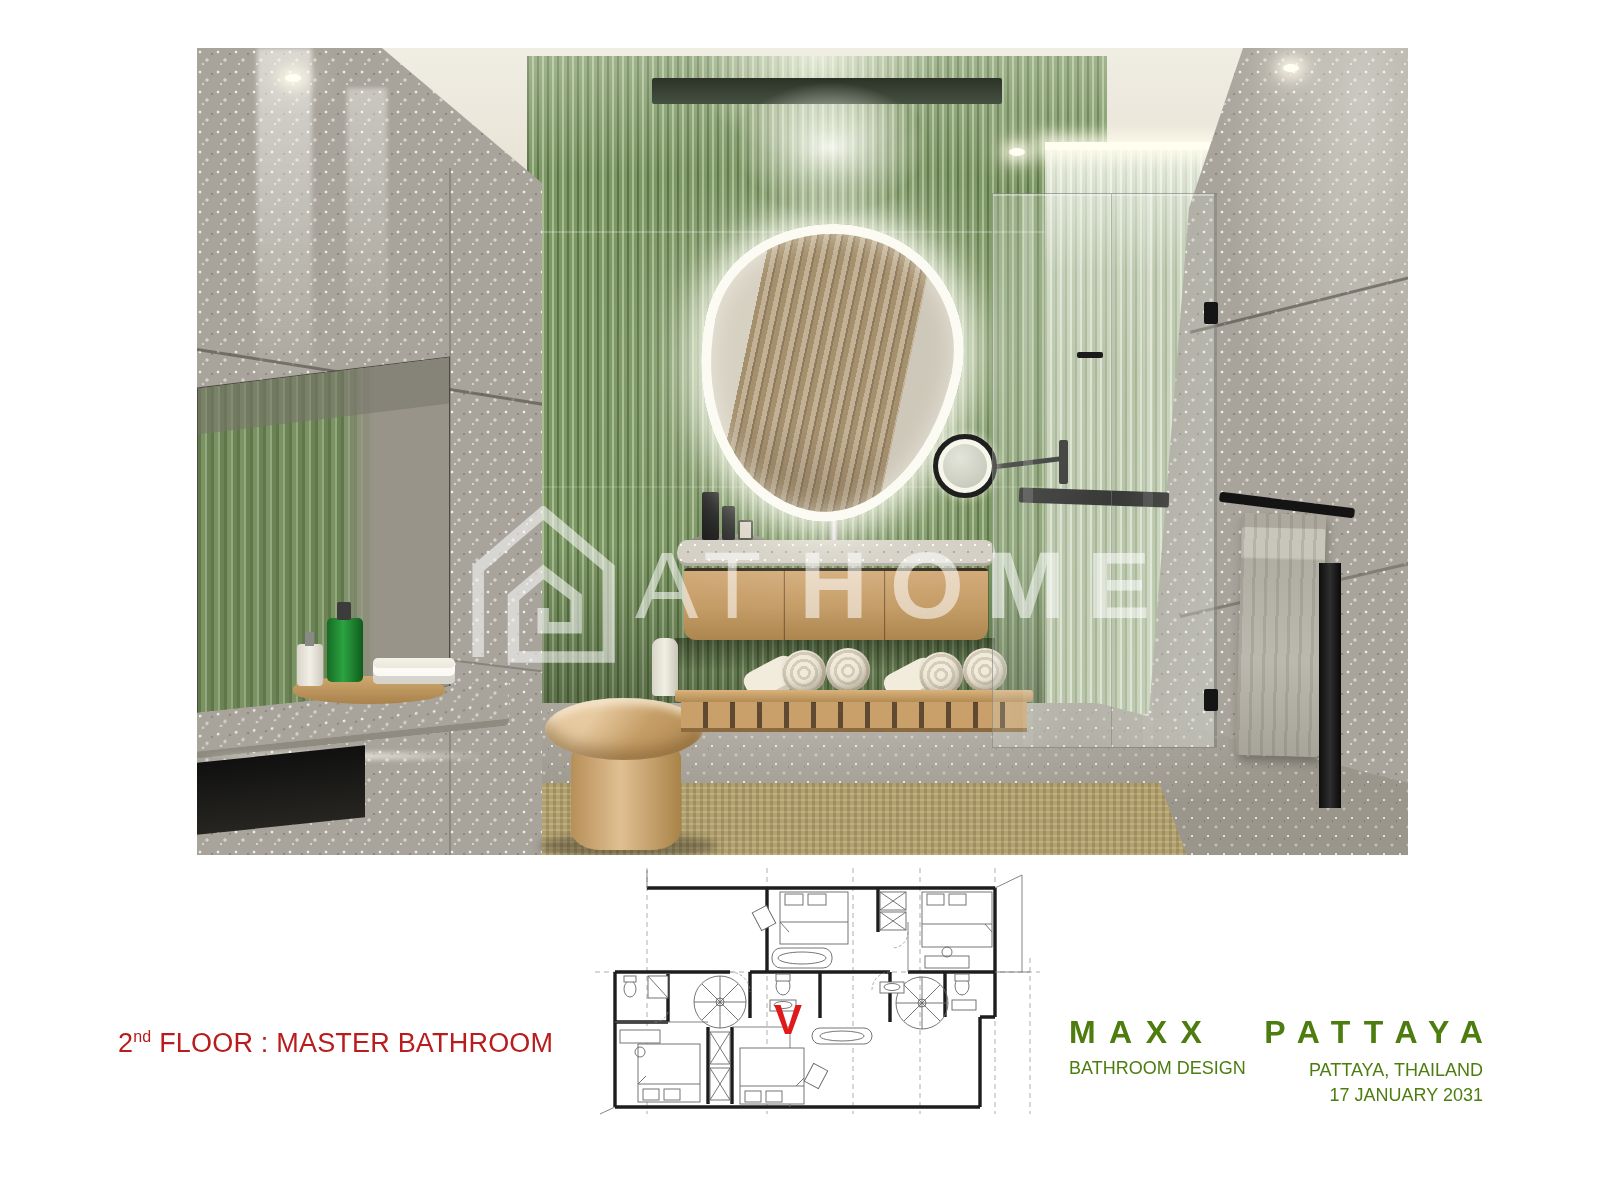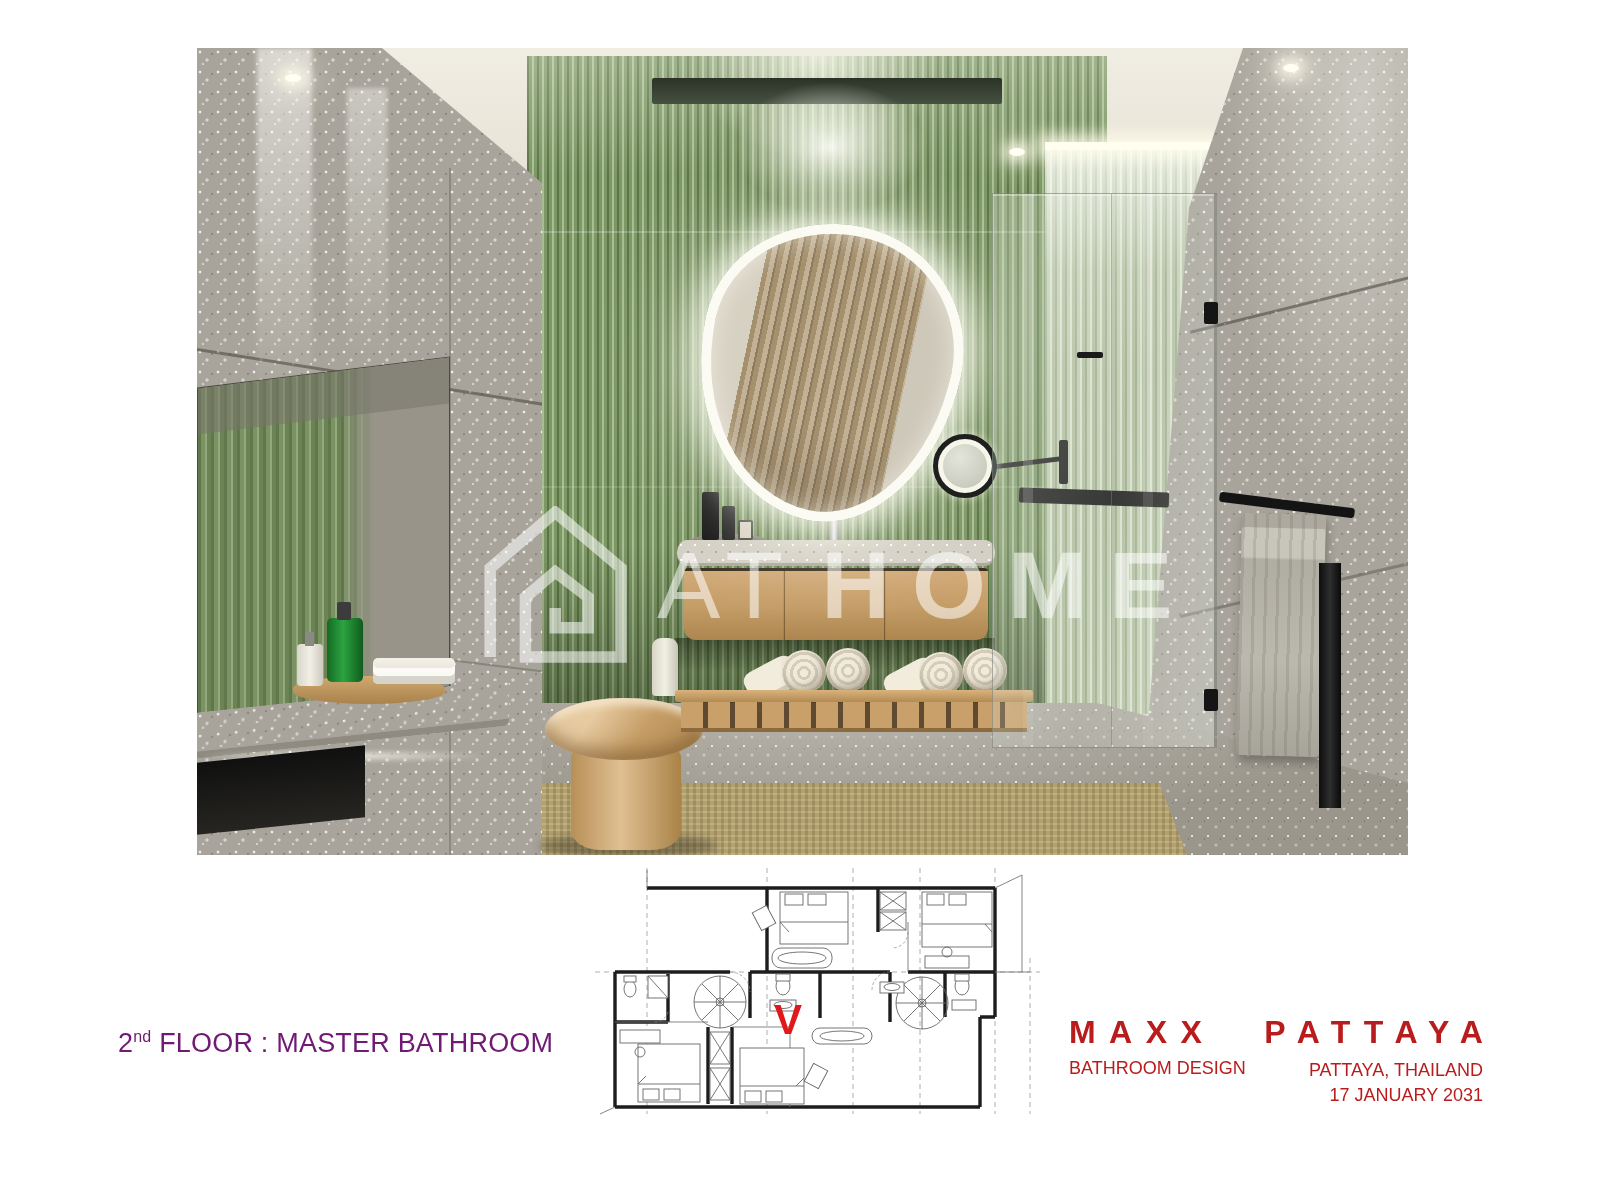--- a/index.html
+++ b/index.html
@@ -182,33 +182,33 @@
   .towel-bar { left:1022px; top:452px; width:136px; height:10px; background:#141414; transform:rotate(7deg); border-radius:3px; }
   .hang-towel { left:1042px; top:466px; width:84px; height:242px; border-radius:3px 3px 5px 5px; transform:rotate(1.5deg);
     background:
       repeating-linear-gradient(90deg, rgba(70,66,58,.14) 0 3px, transparent 3px 12px),
       linear-gradient(180deg,#c8c5ba 0 18%, #b0ada2 19%, #bbb8ad 60%, #a7a499);
     box-shadow:inset 0 14px 0 rgba(90,86,78,.25), 2px 6px 10px rgba(40,38,32,.35); }
   .vert-rail { left:1122px; top:515px; width:22px; height:245px;
     background:linear-gradient(90deg,#0e0e0e,#2e2e2e 50%,#0a0a0a); }
 
   
-  .watermark { left:284px; top:462px; height:150px; display:flex; align-items:center; gap:26px;
+  .watermark { left:272px; top:462px; height:150px; display:flex; align-items:center; gap:16px;
     color:rgba(255,255,255,.55); }
   .wm-text { font-size:95px; line-height:1; white-space:nowrap; }
   .wm-at { font-weight:400; letter-spacing:12px; }
   .wm-home { font-weight:800; letter-spacing:22px; margin-left:26px; }
 
   
   .plan { position:absolute; left:590px; top:862px; width:455px; height:256px; }
 
   
-  .floor-label { position:absolute; left:118px; top:1028px; font-size:27px; color:#701a75; letter-spacing:.2px; }
+  .floor-label { position:absolute; left:118px; top:1028px; font-size:27px; color:#b91c1c; letter-spacing:.2px; }
   .floor-label sup { font-size:16px; }
-  .project-block { position:absolute; left:1069px; top:1014px; width:414px; color:#b91c1c; }
+  .project-block { position:absolute; left:1069px; top:1014px; width:414px; color:#4d7c0f; }
   .project-title { display:flex; justify-content:space-between; font-size:32px; font-weight:700; }
   .project-title span { letter-spacing:.42em; margin-right:-.42em; }
   .project-sub { display:flex; justify-content:space-between; margin-top:7px; font-size:18px; }
   .project-sub .right { text-align:right; line-height:1.4;margin-left:37px; }
 </style>
 </head>
 <body>
 
 <div class="slide">
 

